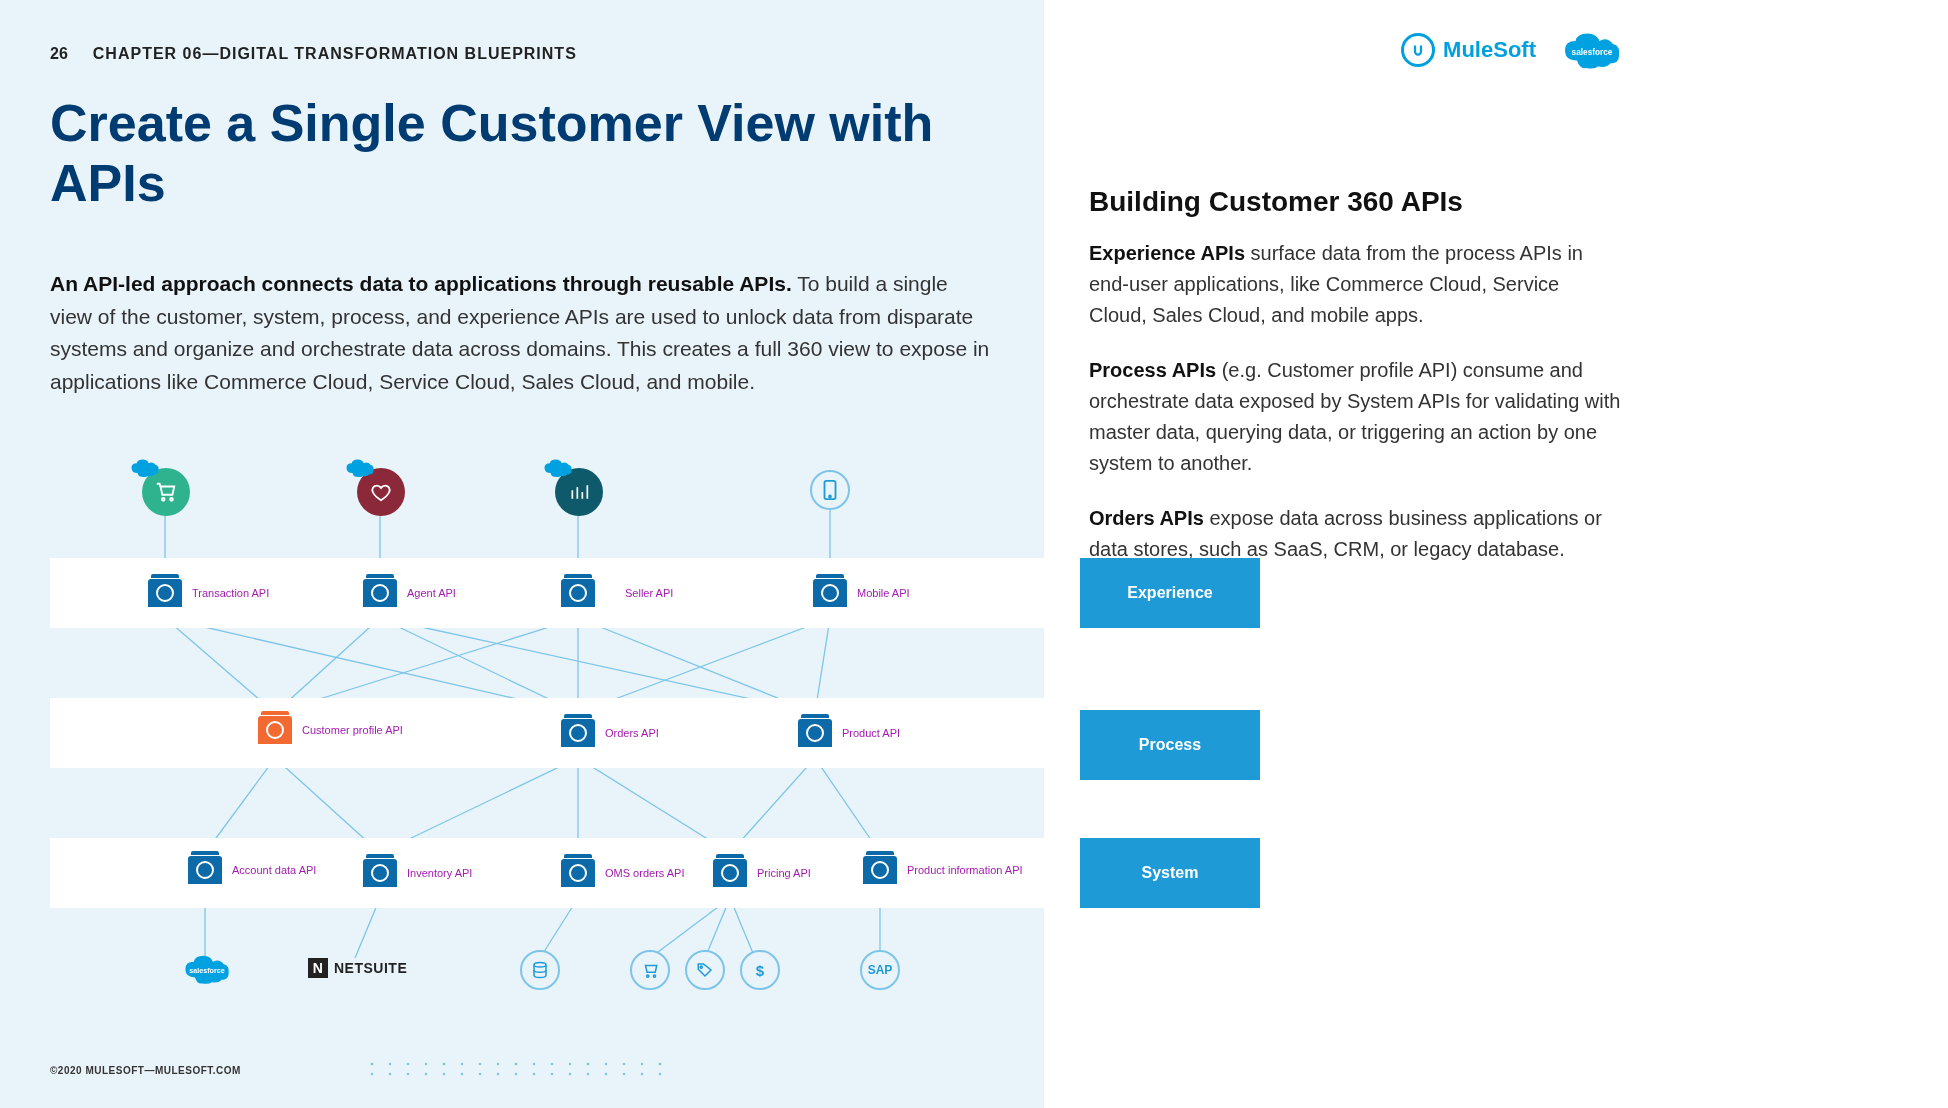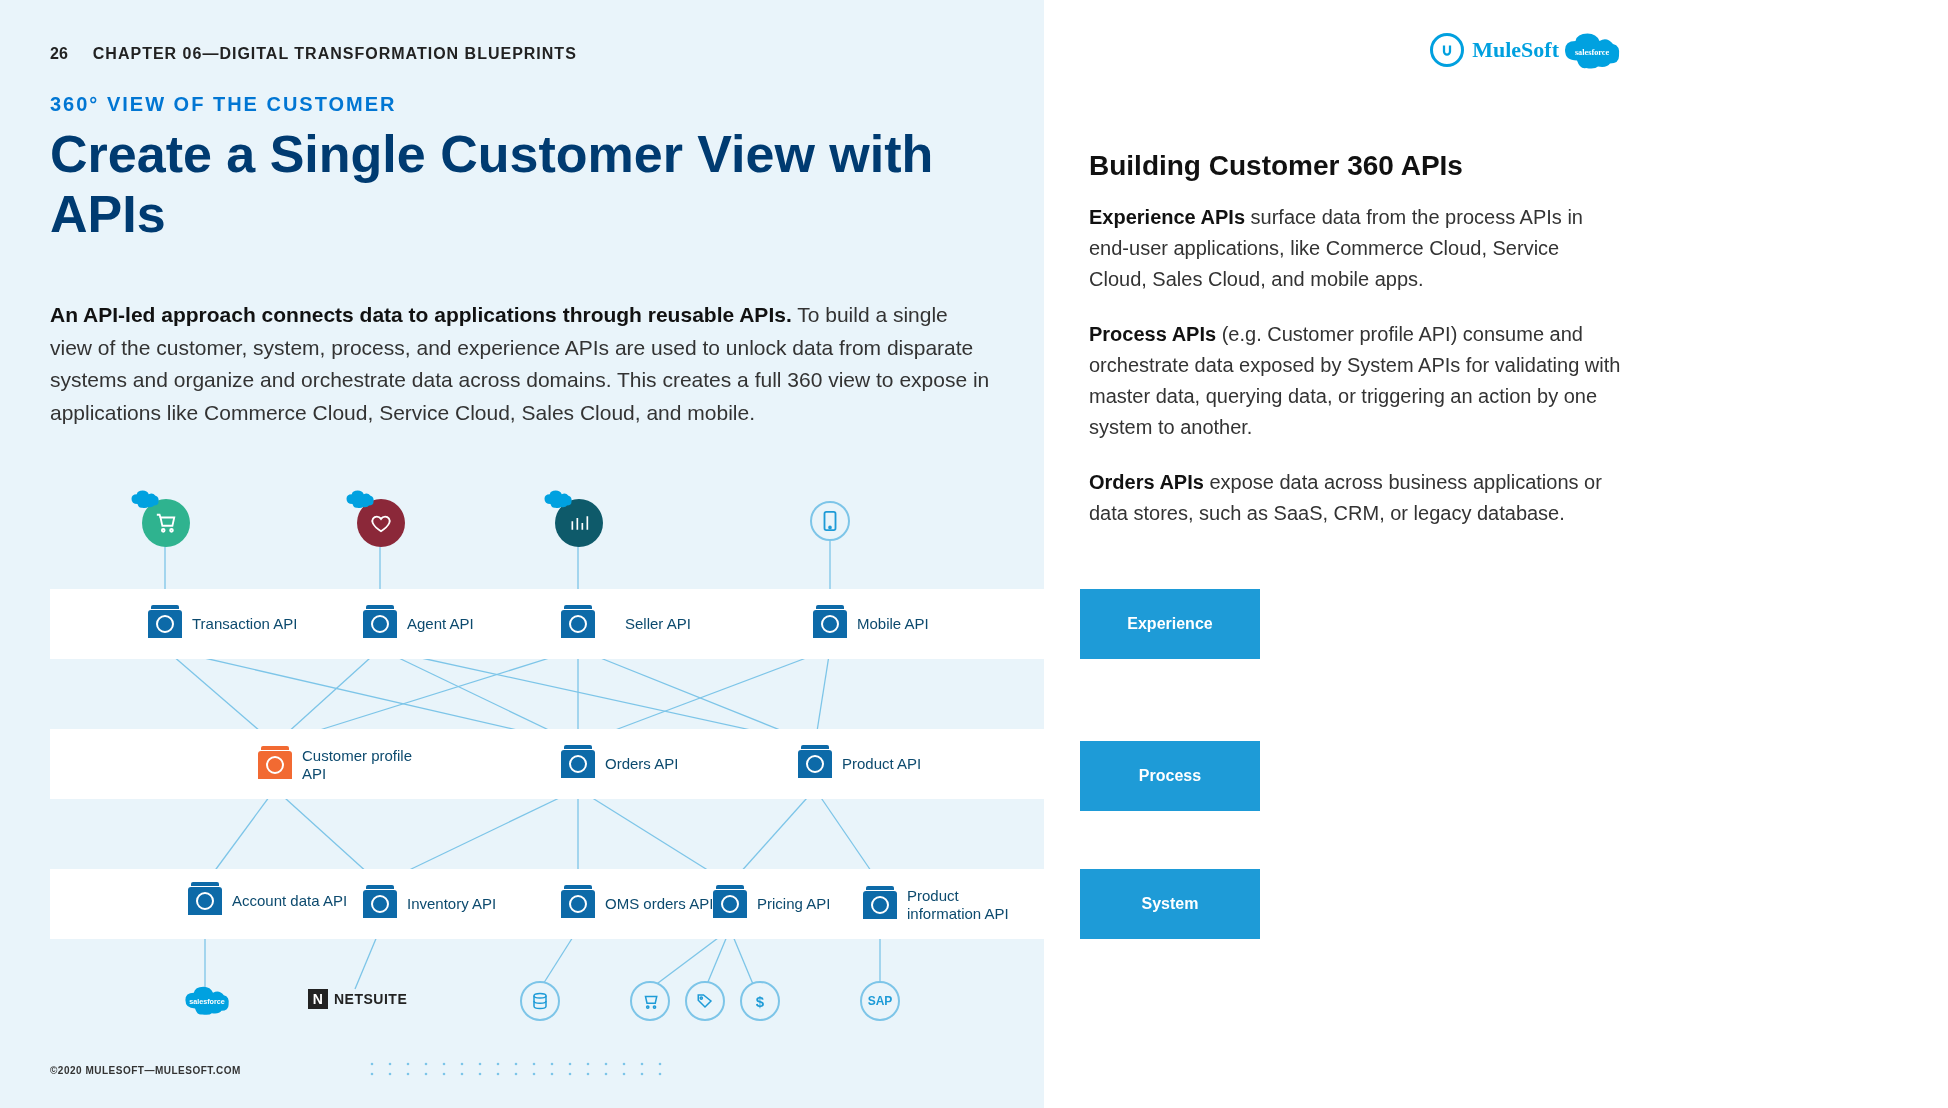--- a/index.html
+++ b/index.html
@@ -77,21 +77,21 @@
     border-radius: 2px 2px 0 0;
   }
   .api-icon.blue { background:#0d6aa8; }
   .api-icon.blue::before { background:#0d6aa8; }
   .api-icon.orange { background:#f26a32; }
   .api-icon.orange::before { background:#f26a32; }
   .api-icon .ring {
     width:18px;height:18px;border:2px solid #fff;border-radius:50%;
     display:flex;align-items:center;justify-content:center;
   }
-  .api-text { font-size: 15px; color:#0c4a6e; line-height:1.2; max-width: 120px; }
+  .api-text { font-size: 11px; color:#a21caf; line-height:1.2; max-width: 120px; }
 
   .cloud-icon { position:absolute; z-index:3; }
   .sys-icon { position:absolute; z-index:3; }
   .circle-btn {
     width: 40px; height: 40px; border:2px solid #7dc5e8; border-radius:50%;
     display:flex; align-items:center; justify-content:center; color:#1e9bd7;
     font-size: 15px; font-weight:700; background:#e9f4fa;
   }
   .sf-cloud {
     width: 48px; height: 32px; position: relative;
@@ -109,39 +109,38 @@
 
   .footer-note {
     position:absolute; bottom: 32px; left: 50px;
     font-size: 10px; letter-spacing: 0.5px; color:#333; font-weight:700;
   }
   .dots-row {
     position:absolute; bottom:26px; left:370px; right:-600px; height:20px;
     z-index:0;
   }
 
-  .logos { display:flex; justify-content:flex-end; align-items:center; gap:3px; margin-bottom: 80px; font-family: Liberation Serif, serif;}
+  .logos { display:flex; justify-content:flex-end; align-items:center; gap:26px; margin-bottom: 116px;}
   .logo-mulesoft { display:flex; align-items:center; gap:8px; color:#00a0df; font-weight:700; font-size:22px;}
   .logo-mulesoft .ring2{width:34px;height:34px;border:3px solid #00a0df;border-radius:50%;display:flex;align-items:center;justify-content:center;}
   .right-title{font-size:28px;font-weight:600;color:#111;margin-bottom:20px;}
   .right-p{font-size:20px;line-height:1.55;color:#333;margin-bottom:24px;}
   .right-p strong{font-weight:700;color:#111;}
 
   .netsuite { display: flex; align-items: center; gap: 6px; color: #222; font-weight: 700; font-size: 14px; letter-spacing: 0.5px; }
   .netsuite-box { width: 20px; height: 20px; background: #222; color: #fff; display: flex; align-items: center; justify-content: center; font-size: 14px; font-weight: 800; }
 </style>
 </head>
 <body>
 
 <div class="left-panel">
   <div class="header-row">
     <div class="page-num">26</div>
     <div class="chapter">CHAPTER 06—DIGITAL TRANSFORMATION BLUEPRINTS</div>
   </div>
-  <div class="eyebrow">360° VIEW OF THE CUSTOMER</div>
   <h1 class="title">Create a Single Customer View with APIs</h1>
   <p class="intro">
     <strong>An API-led approach connects data to applications through reusable APIs.</strong><span> To build a single view of the customer, system, process, and experience APIs are used to unlock data from disparate systems and organize and orchestrate data across domains. This creates a full 360 view to expose in applications like Commerce Cloud, Service Cloud, Sales Cloud, and mobile.</span>
   </p>
 
   <div class="diagram">
 
     <svg class="diagram-svg" width="1220" height="560">
       <g stroke="#7dc5e8" stroke-width="1.3" fill="none">
 

